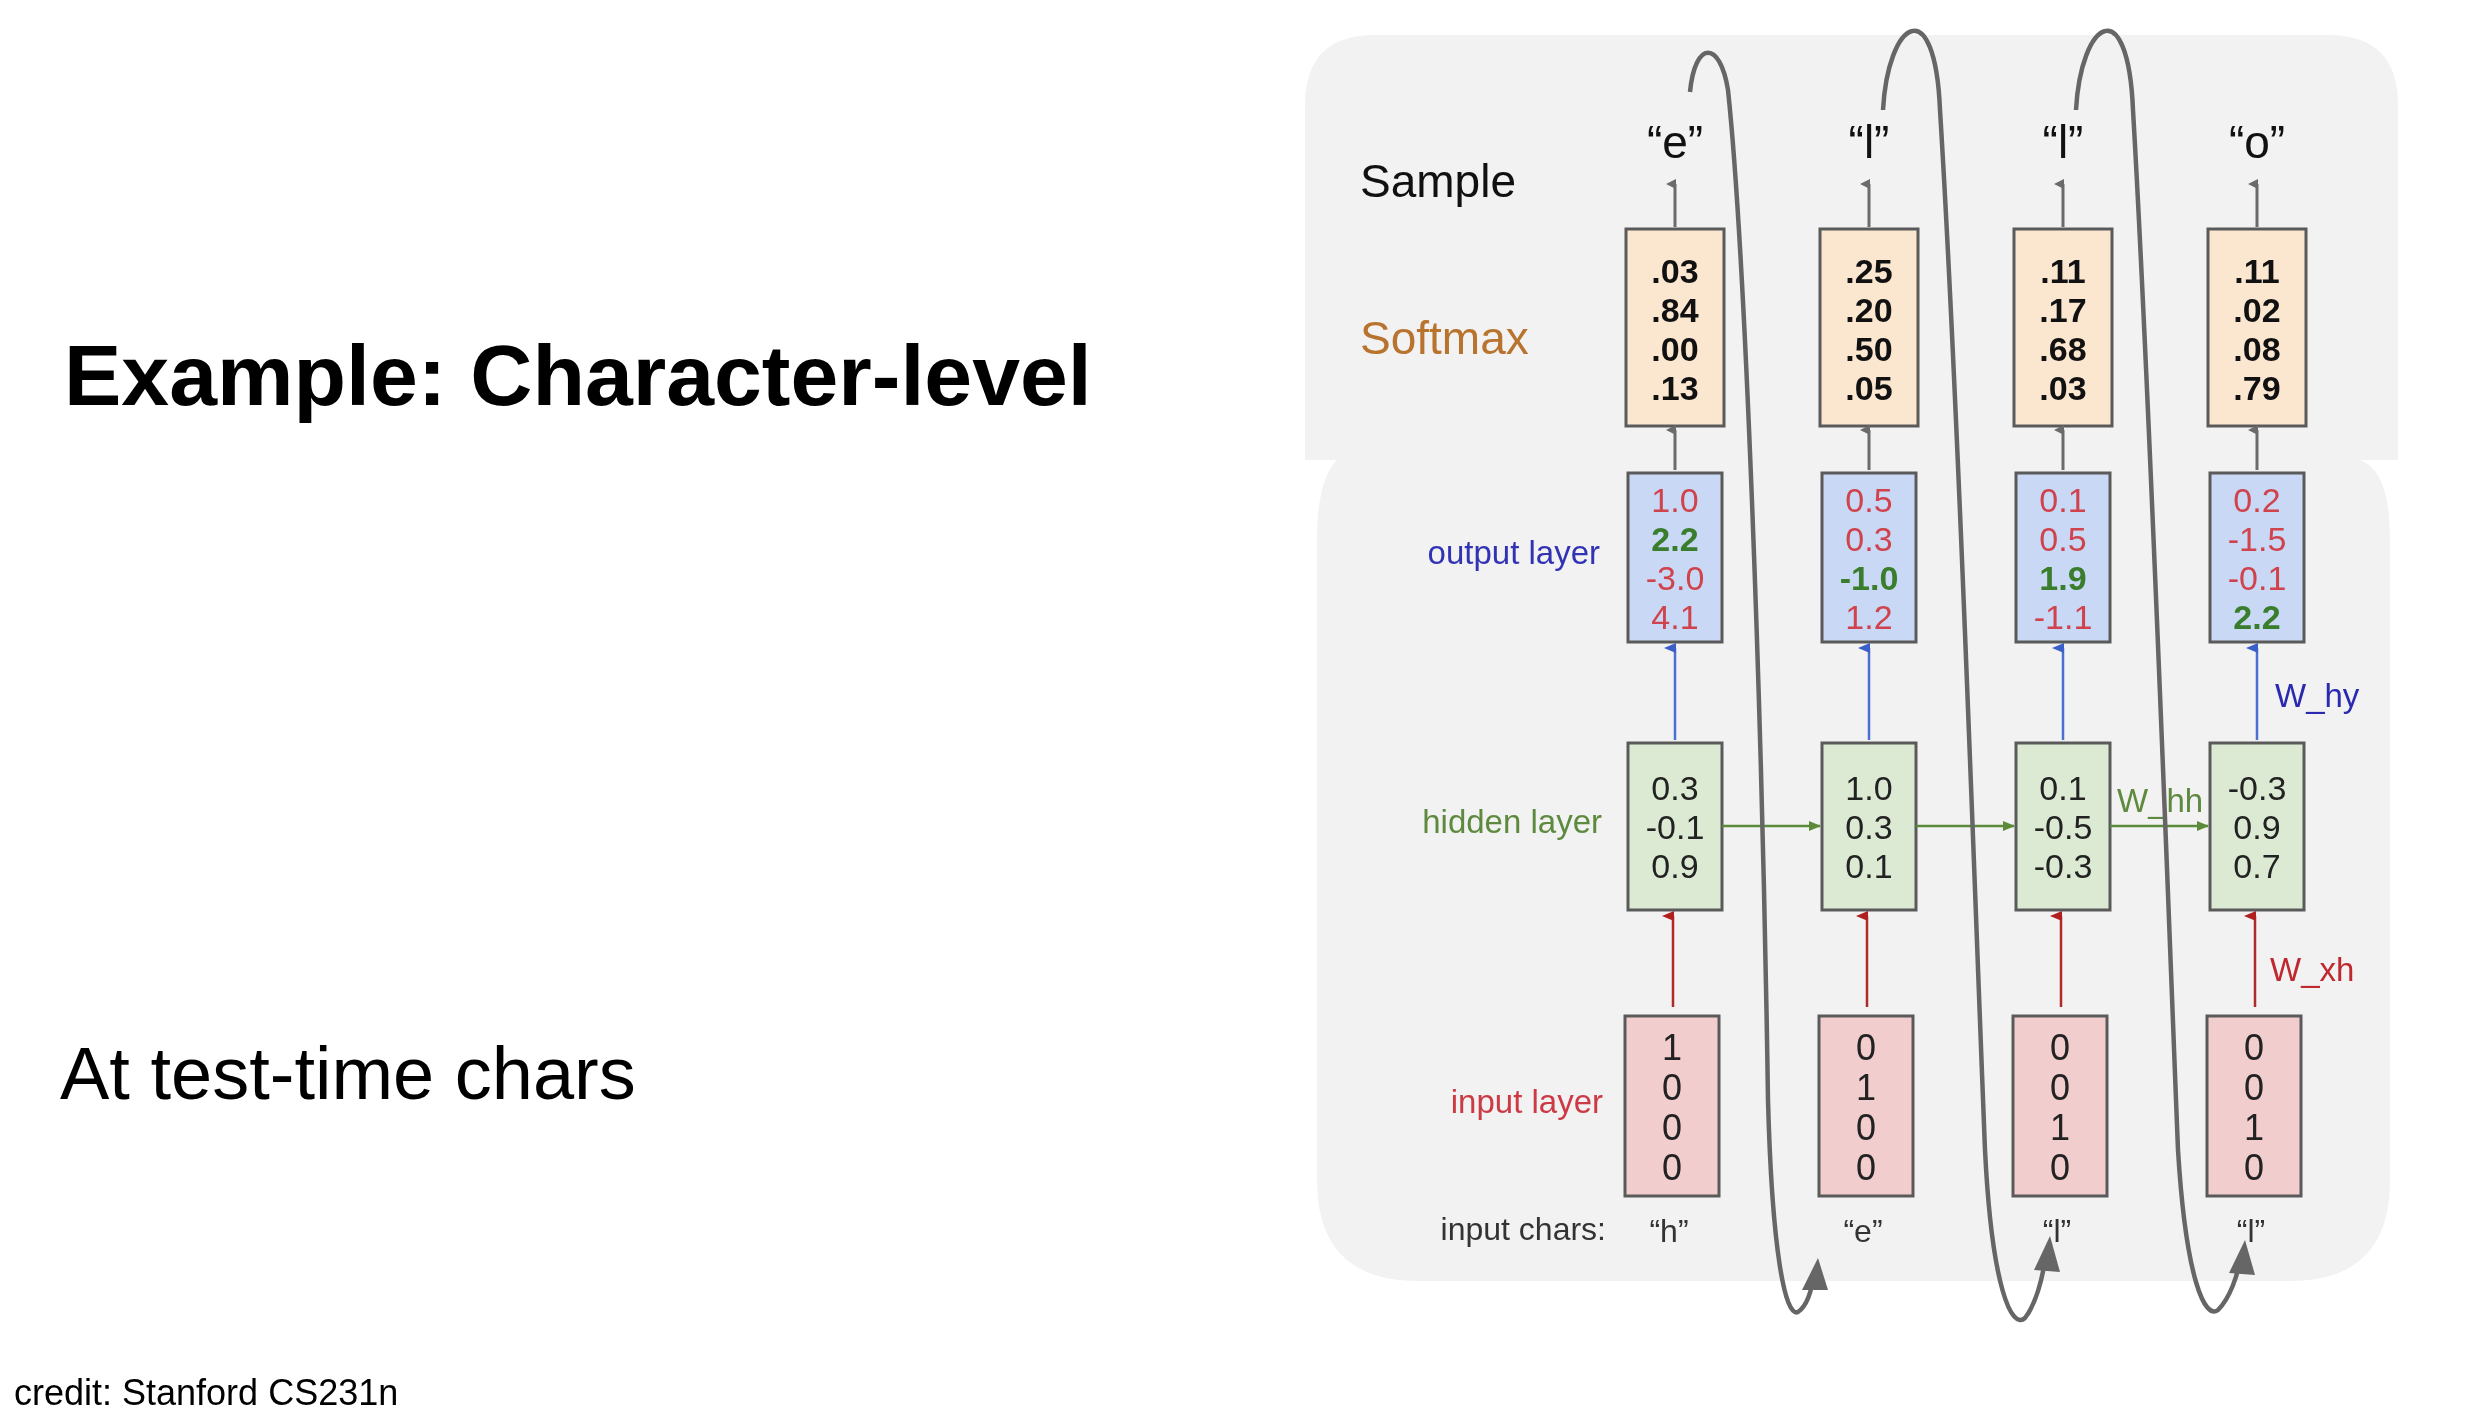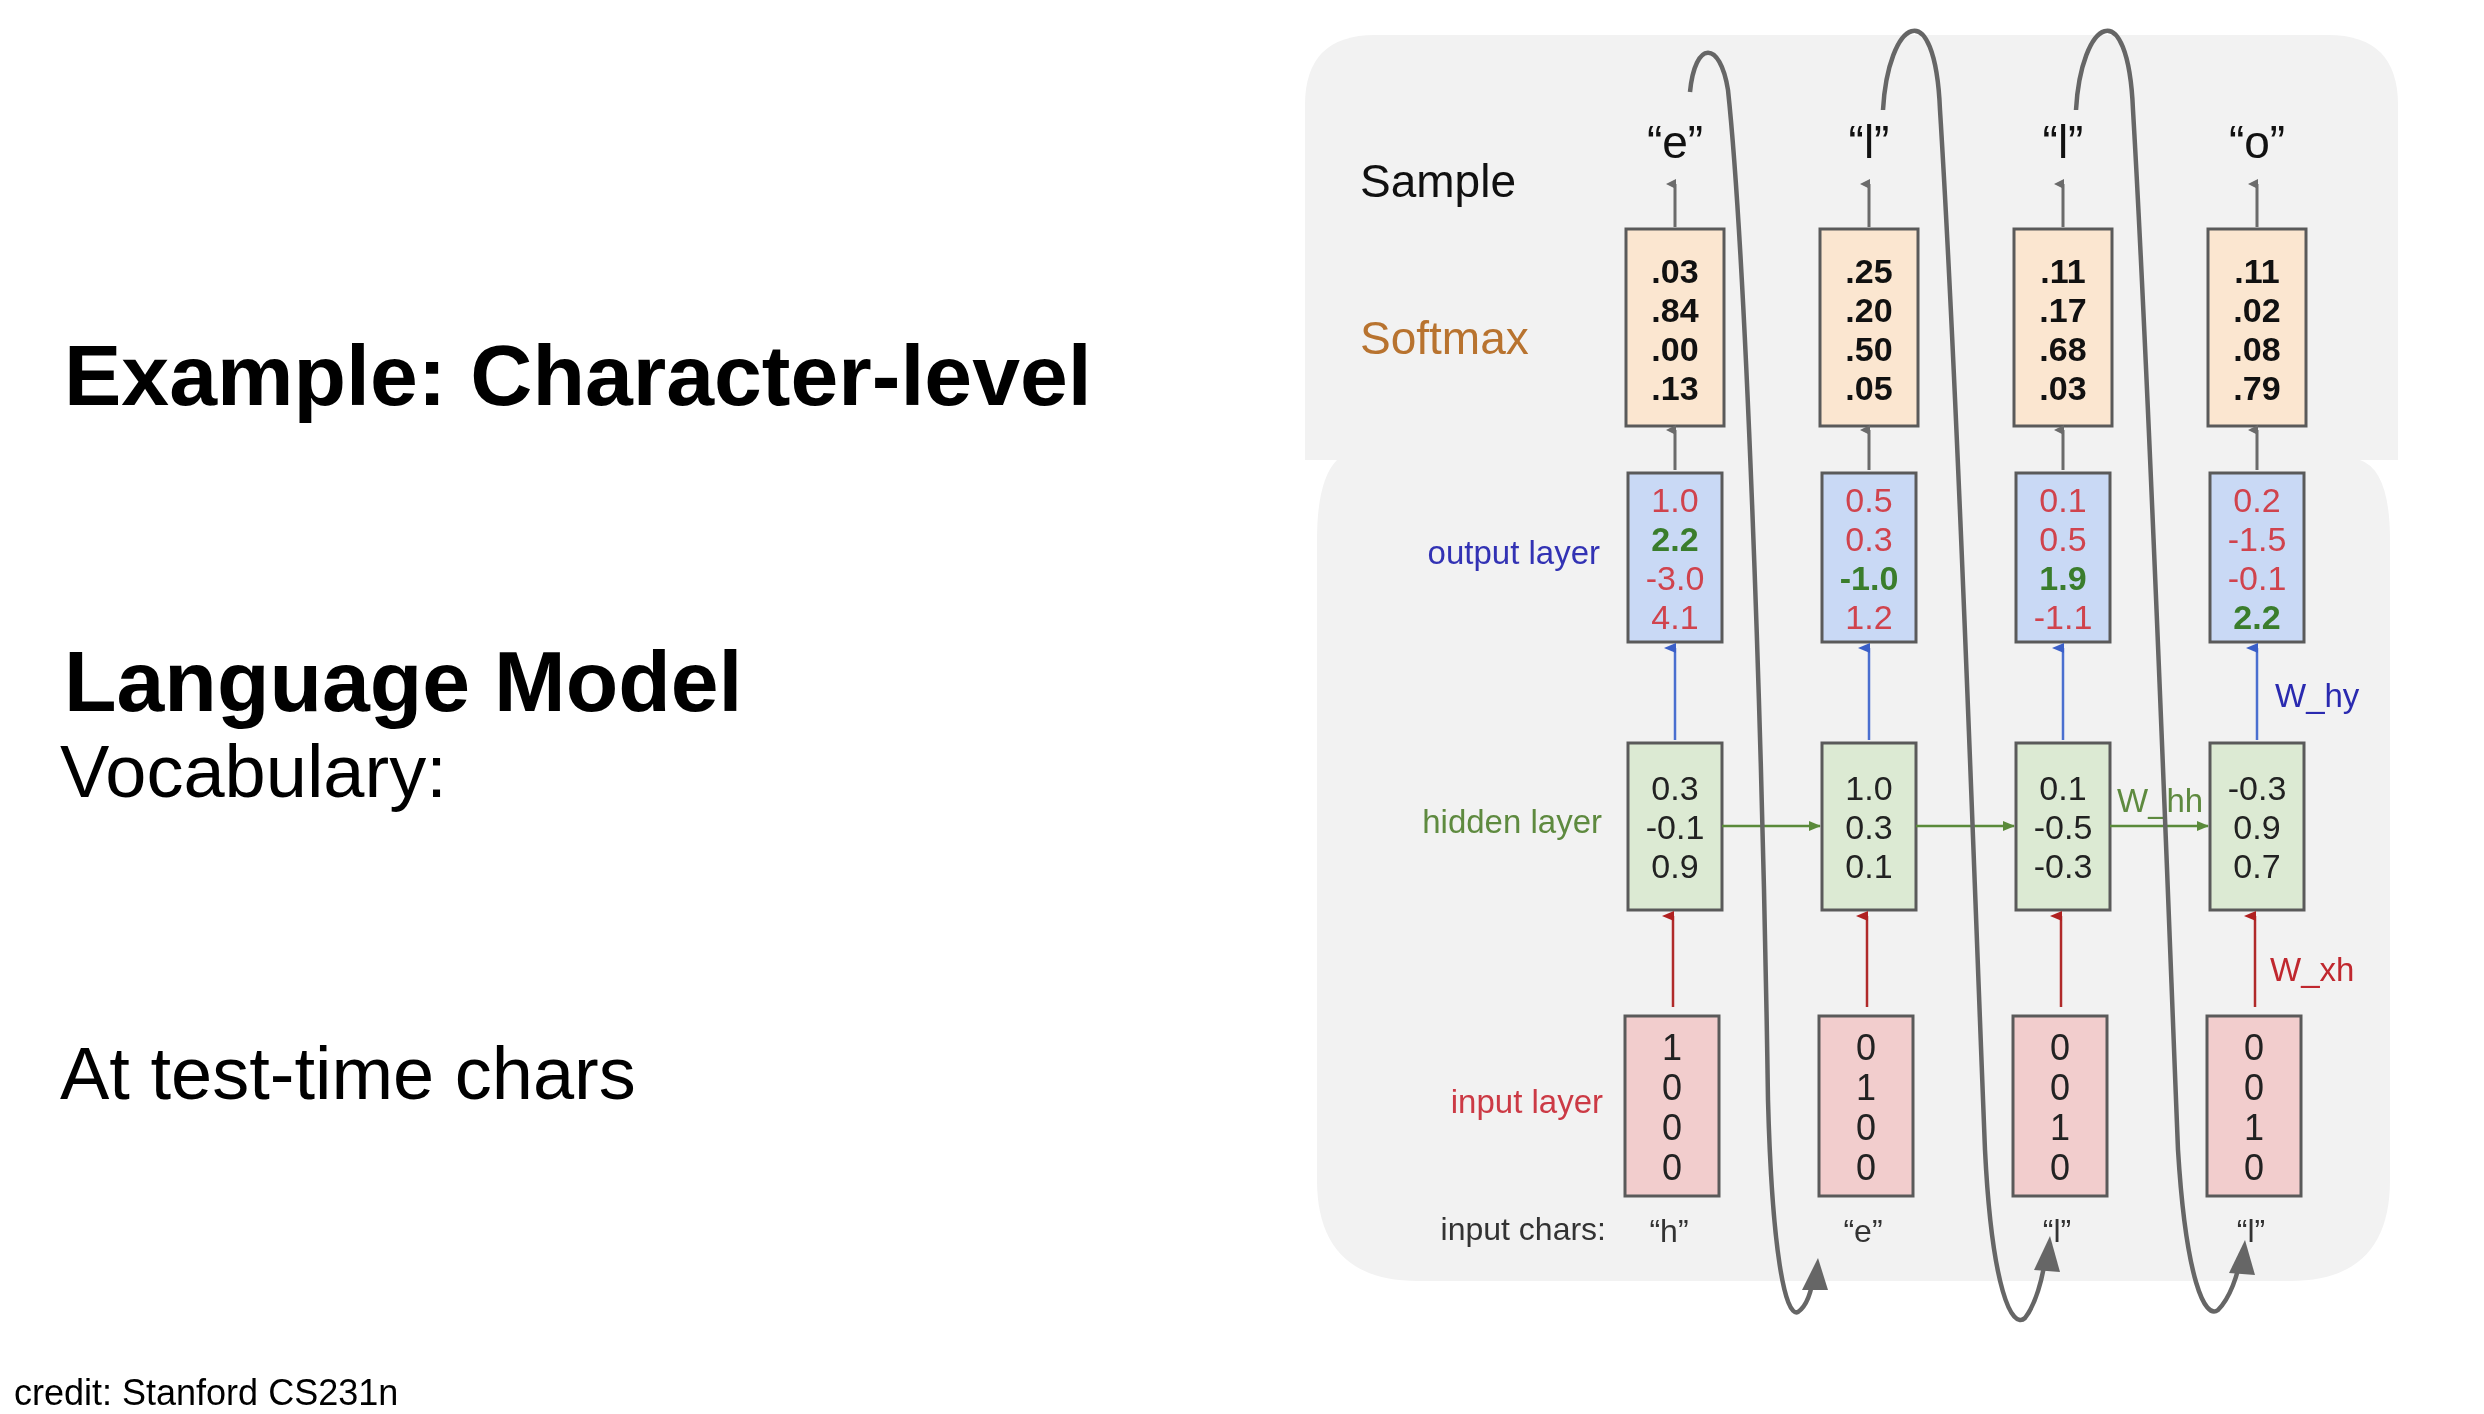--- a/index.html
+++ b/index.html
@@ -14,25 +14,23 @@
   #para { top: 834px; }
   .credit { position: absolute; left: 14px; top: 1372px; font-size: 36px; color: #000; }
   #diagram { position: absolute; left: 0; top: 0; }
   .dtext { font-family: "Liberation Sans", sans-serif; }
 </style>
 </head>
 <body>
 
 <div class="title">
   <span>Example: Character-level</span>
-  <span>Language Model</span>
 </div>
 
 <div class="body-block" id="vocab">
-  <span>Vocabulary:</span>
 </div>
 
 <div class="body-block" id="para">
   <span>At test-time chars</span>
   
 </div>
 
 <div class="credit">credit: Stanford CS231n</div>
 
 <svg id="diagram" width="2484" height="1414" xmlns="http://www.w3.org/2000/svg">

